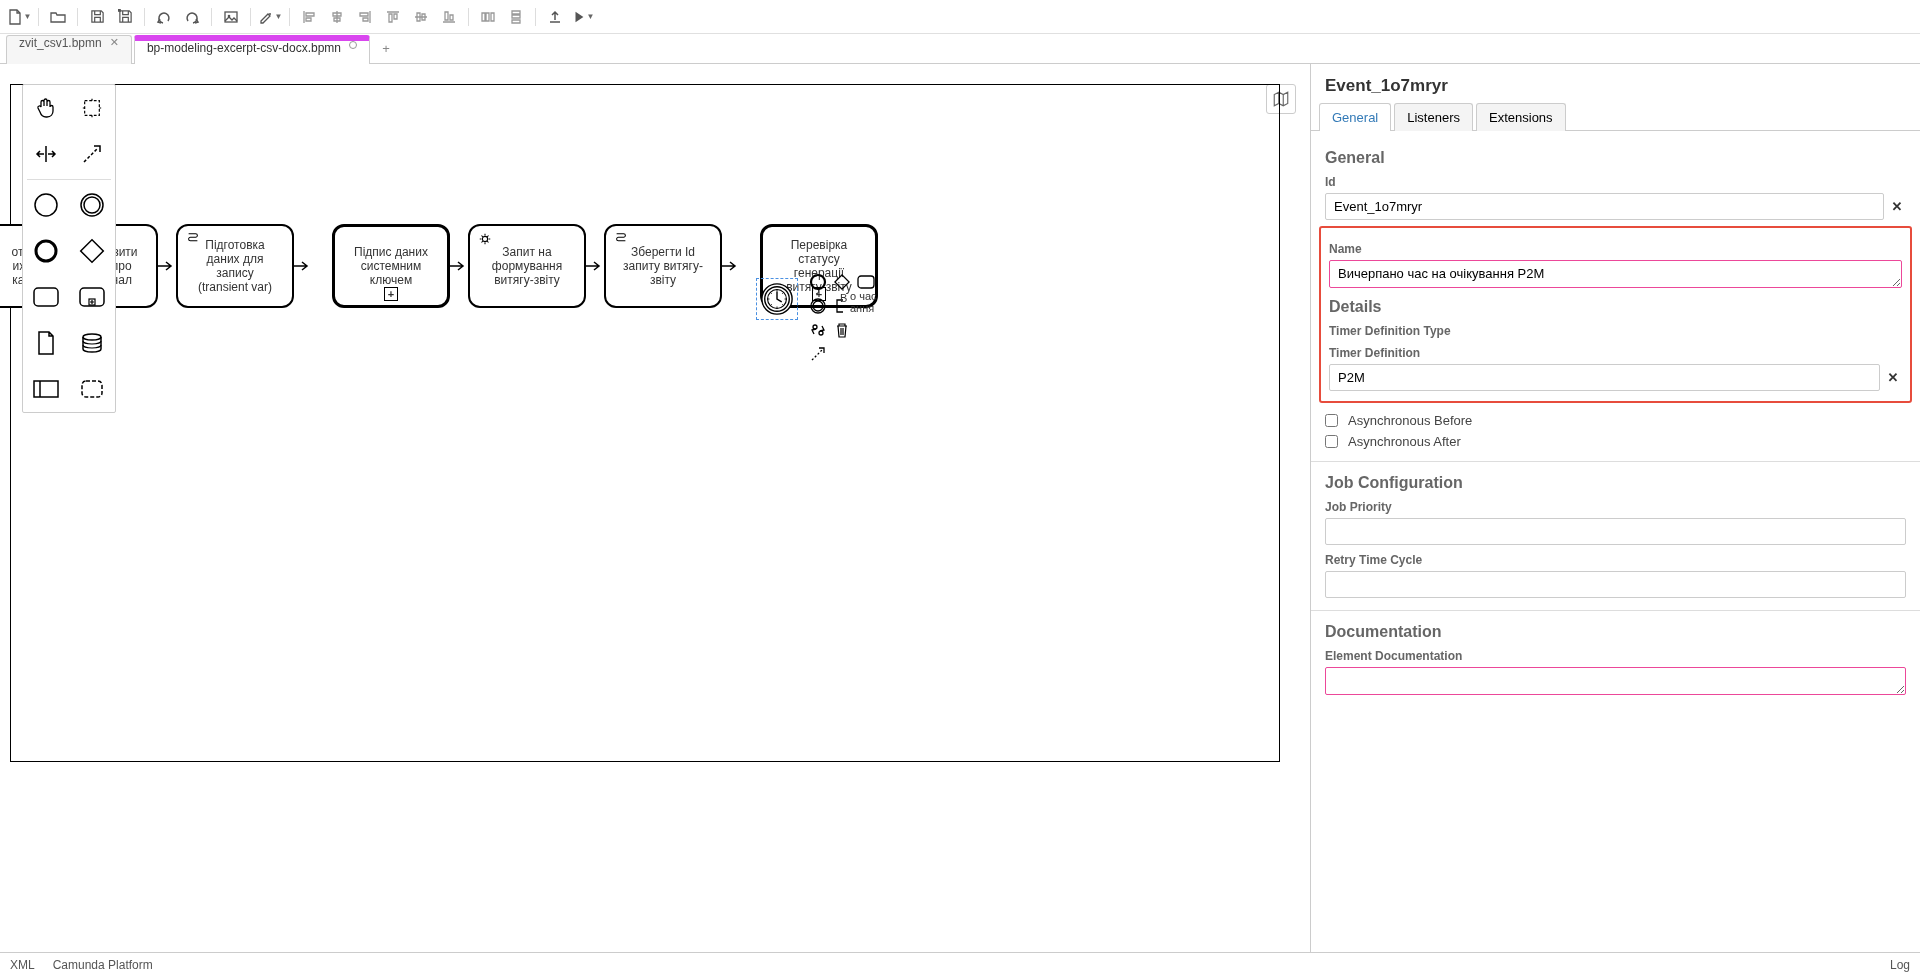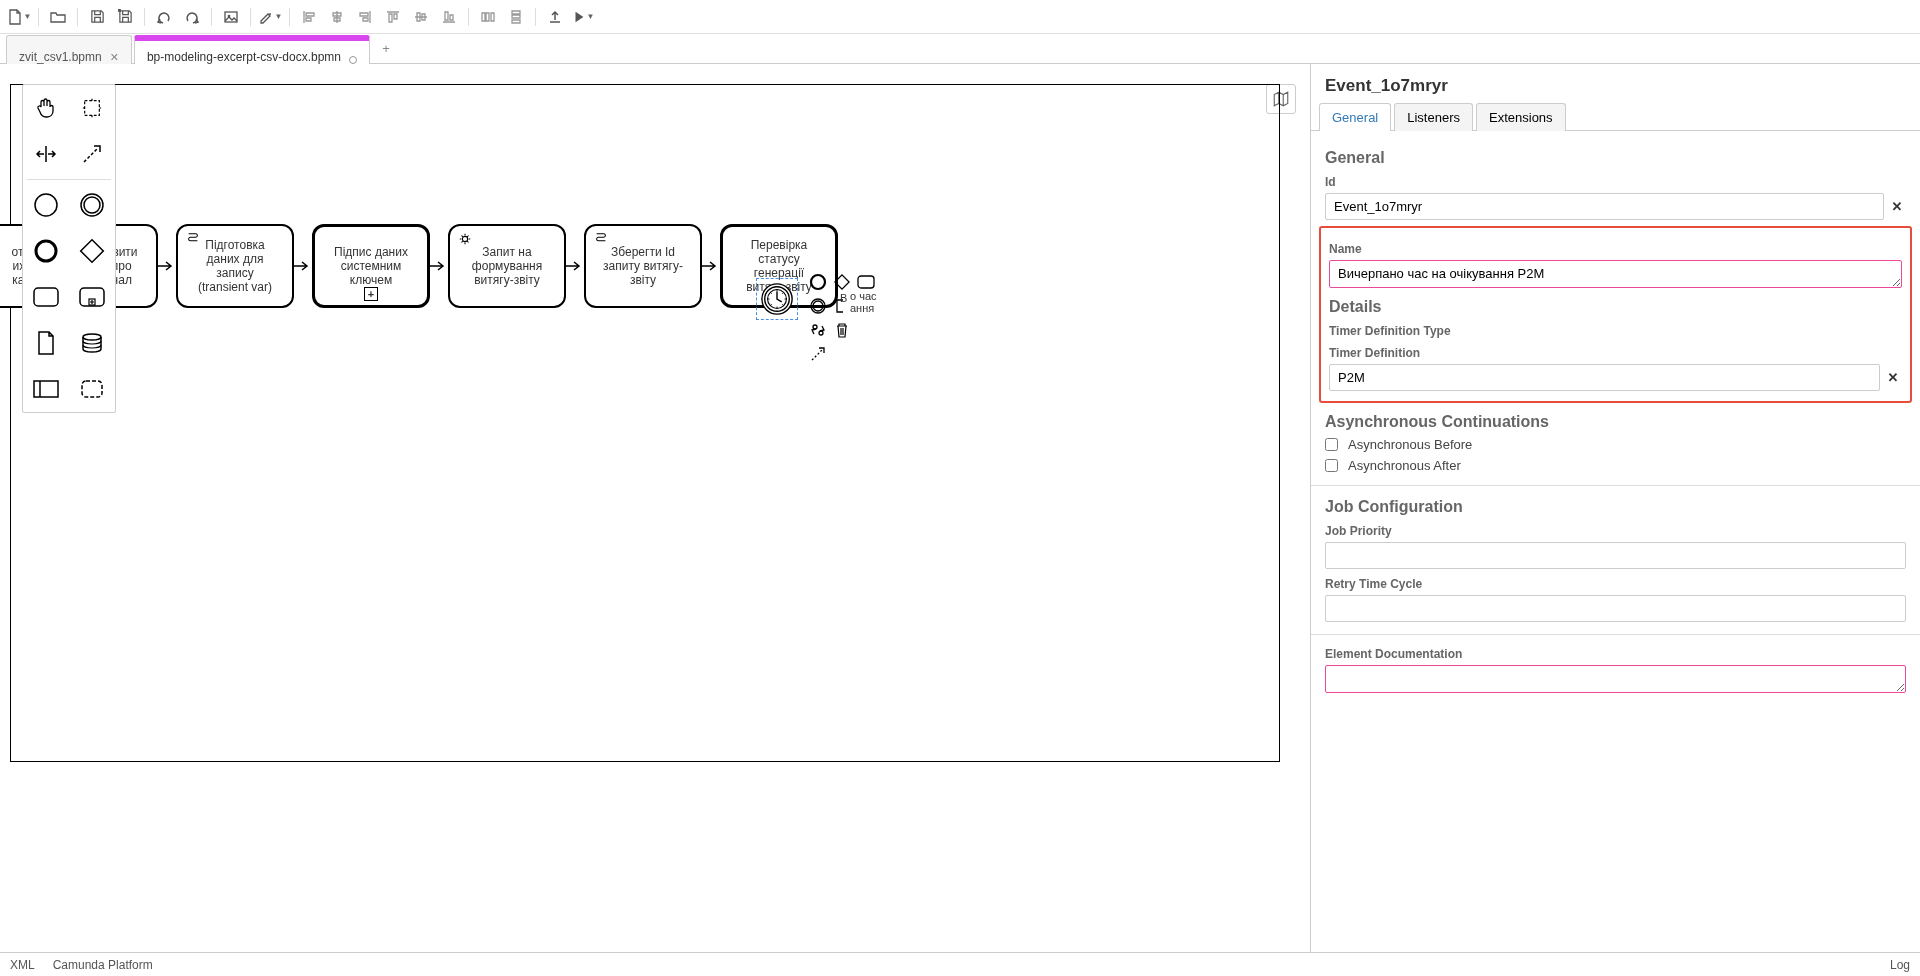--- a/index.html
+++ b/index.html
@@ -6,21 +6,21 @@
 body { font-family: Arial, sans-serif; font-size: 13px; color: #333; background: #fff; overflow: hidden; }
 
 
 .toolbar { height: 34px; display: flex; align-items: center; padding: 0 6px; gap: 2px; border-bottom: 1px solid #e0e0e0; }
 .tb-btn { width: 26px; height: 26px; display: flex; align-items: center; justify-content: center; cursor: pointer; border-radius: 3px; color: #555; }
 .tb-sep { width: 1px; height: 18px; background: #ddd; margin: 0 4px; }
 .tb-caret { font-size: 8px; margin-left: 1px; color: #666; }
 
 
 .tabs { height: 30px; display: flex; align-items: stretch; border-bottom: 1px solid #ccc; padding-left: 6px; }
-.tab { display: flex; align-items: flex-end; padding: 0 12px; border: 1px solid #ccc; border-bottom: none; margin-right: 2px; background: #f6f6f6; font-size: 12px; cursor: pointer; color: #555; position: relative; top: 1px; border-radius: 3px 3px 0 0; }
+.tab { display: flex; align-items: flex-start; padding: 0 12px; border: 1px solid #ccc; border-bottom: none; margin-right: 2px; background: #f6f6f6; font-size: 12px; cursor: pointer; color: #555; position: relative; top: 1px; border-radius: 3px 3px 0 0; }
 .tab.active { background: #fff; border-top: 6px solid #d946ef; color: #333; }
 .tab .close { margin-left: 8px; font-size: 11px; color: #888; }
 .tab .dirty { margin-left: 8px; width: 8px; height: 8px; border: 1px solid #999; border-radius: 50%; }
 .tab-add { width: 28px; display: flex; align-items: center; justify-content: center; color: #888; cursor: pointer; }
 
 
 .main { display: flex; height: calc(100vh - 34px - 30px - 24px); }
 .canvas-area { flex: 1; position: relative; background: #fff; }
 .props-area { width: 610px; border-left: 1px solid #ccc; background: #fff; overflow-y: auto; position: relative; }
 
@@ -31,21 +31,21 @@
 
 .palette { position: absolute; top: 20px; left: 22px; width: 94px; border: 1px solid #ccc; background: #fff; z-index: 10; border-radius: 2px; }
 .pal-row { display: flex; }
 .pal-cell { width: 47px; height: 46px; display: flex; align-items: center; justify-content: center; cursor: pointer; }
 .pal-sep { height: 1px; background: #ddd; margin: 2px 4px; }
 
 
 .flow { position: absolute; top: 160px; left: 0; display: flex; align-items: center; }
 .task { width: 118px; height: 84px; border: 2px solid #000; border-radius: 12px; background: #fff; display: flex; flex-direction: column; align-items: center; justify-content: center; text-align: center; font-size: 12px; padding: 4px; position: relative; }
 .task.partial { border-left: none; border-radius: 0 12px 12px 0; width: 50px; }
-.task.thick { border-width: 3px; }
+.task.thick { border-width: 3px; margin-left: 20px; }
 .task-icon { position: absolute; top: 6px; left: 8px; }
 .task-marker { position: absolute; bottom: 4px; left: 50%; transform: translateX(-50%); width: 14px; height: 14px; border: 1.5px solid #000; display: flex; align-items: center; justify-content: center; font-size: 11px; font-weight: bold; }
 .arrow { width: 18px; display: flex; align-items: center; justify-content: center; }
 .arrow svg { display: block; }
 
 
 .boundary-ev { position: absolute; width: 34px; height: 34px; top: 218px; left: 760px; z-index: 5; }
 .boundary-ev .outer-sel { position: absolute; inset: -4px; border: 1px dashed #4a90e2; }
 
 
@@ -487,40 +487,40 @@
         </div>
         <div class="group-title">Details</div>
         <div class="field-label">Timer Definition Type</div>
         <div class="field-label">Timer Definition</div>
         <div class="field-row">
           <input class="field-input" value="P2M" style="">
           <span class="field-clear">✕</span>
         </div>
       </div>
 
-      <div class="group-title">Asynchronous Continuations</div>
       <label class="checkbox-row">
           <input type="checkbox" style="">
           <span>Asynchronous Before</span>
         </label>
       <label class="checkbox-row">
           <input type="checkbox" style="">
           <span>Asynchronous After</span>
         </label>
 
       <div class="hr"></div>
 
       <div class="group-title">Job Configuration</div>
       <div class="field-label">Job Priority</div>
       <input class="field-input" style="width: 100%;">
       <div class="field-label">Retry Time Cycle</div>
       <input class="field-input" style="width: 100%;">
 
       <div class="hr"></div>
 
+      <div class="group-title">Documentation</div>
       <div class="field-label">Element Documentation</div>
       <textarea class="field-textarea" style="width: 100%;" rows="1"></textarea>
     </div>
   </div>
 </div>
 
 <div class="statusbar">
   <span style="margin-right:18px">XML</span>
   <span>Camunda Platform</span>
   <span class="sp"></span>

